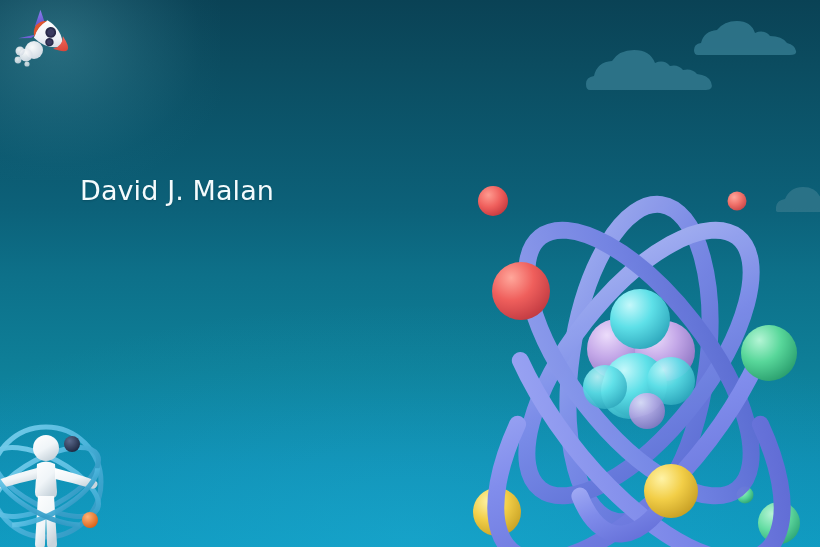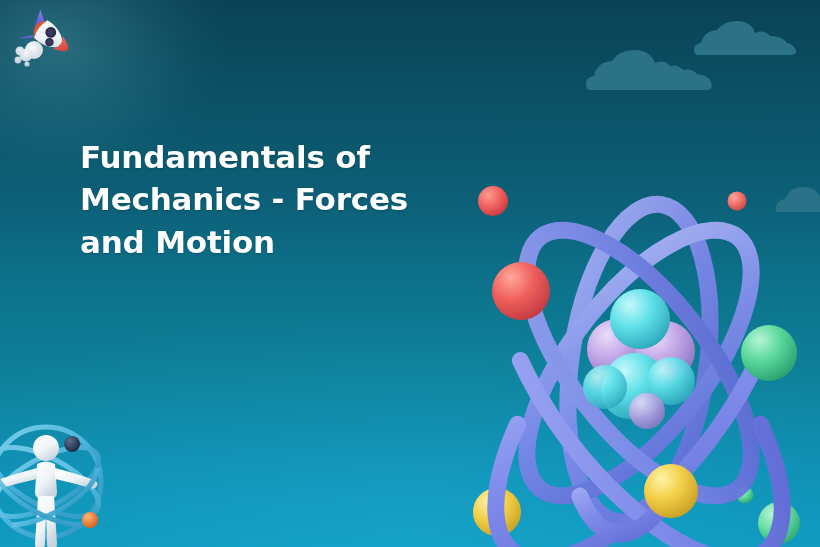--- a/index.html
+++ b/index.html
@@ -166,21 +166,21 @@
       <circle cx="40" cy="27.5" r="5.4" fill="#2a2a4a"></circle>
       <circle cx="40" cy="27.5" r="3.4" fill="#3a3a60"></circle>
       <circle cx="45" cy="36" r="4.2" fill="#2a2a4a"></circle>
       <circle cx="45" cy="36" r="2.6" fill="#3a3a60"></circle>
 
       <path d="M30 21 Q26 31 30 41 Q25 38 24 31 Q25 24 30 21 Z" fill="#e0562f"></path>
     </g>
   </svg>
 
   <div class="text-block">
-    <h1 class="slide-title">Fundamentals of Mechanics - Forces and Motion</h1>
+    <p class="slide-author">David J. Malan</p>
   </div>
 
   <svg class="float-sphere" style="left:476px; top:184px;" width="34" height="34" viewBox="0 0 34 34">
     <defs>
         <radialGradient id="sphRedA" cx="35%" cy="30%" r="75%">
       <stop offset="0%" stop-color="#ff9b90"></stop>
           <stop offset="55%" stop-color="#ef5f5c"></stop>
       <stop offset="100%" stop-color="#c73a3f"></stop>
         </radialGradient>
       </defs>

